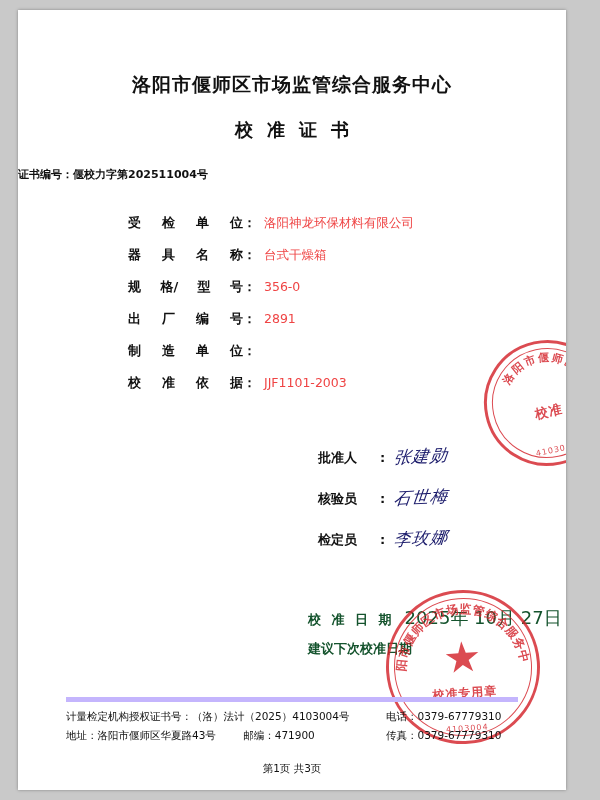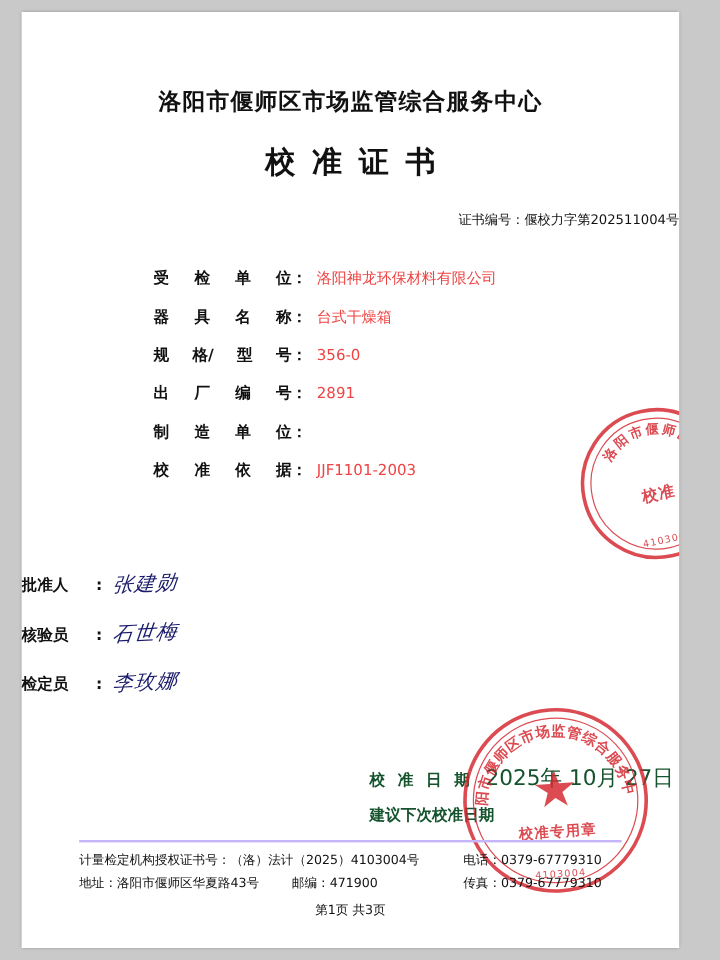--- a/index.html
+++ b/index.html
@@ -26,31 +26,31 @@
   .doc-title {
     text-align: center;
     font-size: 19px;
     font-weight: bold;
     letter-spacing: 1px;
     color: #111;
     margin-top: 62px;
   }
   .doc-subtitle {
     text-align: center;
-    font-size: 25px;
+    font-size: 18px;
     font-weight: bold;
     letter-spacing: 14px;
     color: #111;
     margin-top: 20px;
     padding-left: 14px;
   }
   .cert-no {
-    text-align: right;
+    text-align: left;
     font-size: 11px;
-    font-weight: normal;
+    font-weight: bold;
     color: #111;
     margin-top: 25px;
   }
   .fields {
     margin-top: 32px;
     padding-left: 110px;
   }
   .field-row {
     display: flex;
     align-items: baseline;
@@ -68,21 +68,22 @@
   }
   .field-label span {
     display: inline-block;
   }
   .field-value {
     font-size: 12.5px;
     color: #ef4444;
     margin-left: 8px;
   }
   .sign-block {
-    margin-top: 74px;
+    margin-top: 53px;
+    padding-left: 300px;
   }
   .sign-row {
     display: flex;
     align-items: baseline;
     margin-bottom: 18px;
     font-size: 13px;
     color: #111;
     position: relative;
   }
   .sign-label {
@@ -121,38 +122,38 @@
   }
   .date-value {
     margin-left: 10px;
     font-size: 18px;
   }
   .footer {
     position: absolute;
     left: 48px;
     right: 48px;
     bottom: 42px;
-    border-top: 2px solid #c4b5fd;
+    border-top: 5px solid #c4b5fd;
     padding-top: 8px;
   }
   .footer-row {
     display: flex;
     font-size: 10.5px;
     color: #111;
     margin-bottom: 5px;
   }
   .footer-left {
     flex: 0 0 320px;
   }
   .footer-right {
     flex: 1;
   }
   .page-num {
     position: absolute;
-    bottom: 24px;
+    bottom: 14px;
     left: 0;
     right: 0;
     text-align: center;
     font-size: 10.5px;
     color: #111;
   }
   
   .stamp {
     position: absolute;
     border-radius: 50%;

